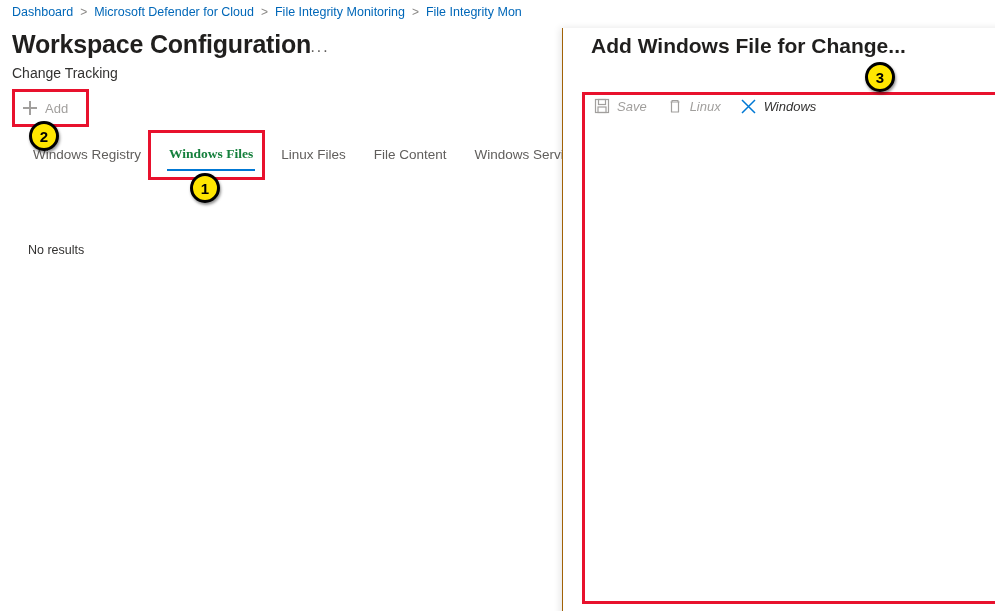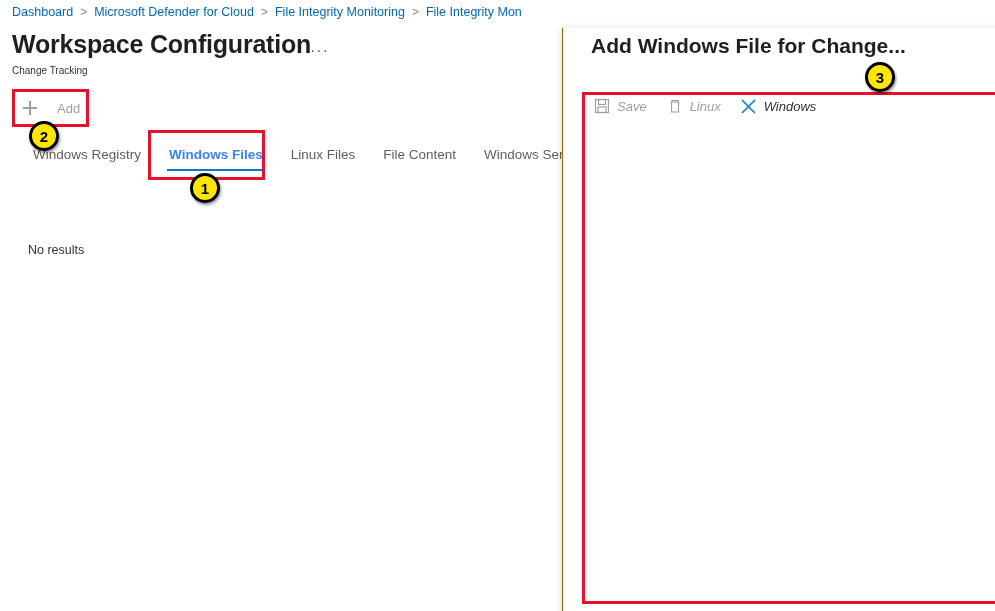--- a/index.html
+++ b/index.html
@@ -53,42 +53,41 @@
     position: absolute;
     left: 310px; top: 42px;
     font-size: 16px;
     color: #605e5c;
     letter-spacing: 1px;
     cursor: pointer;
   }
   .page-subtitle {
     position: absolute;
     left: 12px; top: 65px;
-    font-size: 10px;
+    font-size: 14px;
     color: #323130;
   }
 
   
   .toolbar {
     position: absolute;
     left: 14px; top: 94px;
     display: flex;
     align-items: center;
     height: 28px;
   }
   .tb-btn {
     display: flex;
     align-items: center;
     height: 28px;
     padding: 0 8px;
     font-size: 13px;
     color: #323130;
     cursor: pointer;
     white-space: nowrap;
-    gap: 12px;
   }
   .tb-btn.disabled { color: #a19f9d; cursor: default; }
   .tb-ico {
     display: inline-flex;
     align-items: center;
     justify-content: center;
     width: 16px; height: 16px;
     margin-right: 7px;
   }
   .plus-ico {
@@ -113,22 +112,23 @@
   }
   .tab {
     position: relative;
     font-size: 13.5px;
     color: #605e5c;
     padding: 0 14px 9px 14px;
     cursor: pointer;
     white-space: nowrap;
   }
   .tab.active {
-    color: #3b82f6;
+    color: #15803d;
     font-weight: 700;
+    font-family: Liberation Serif, serif;
   }
   .tab.active::after {
     content: "";
     position: absolute;
     left: 12px; right: 12px; bottom: 0;
     height: 2.5px;
     background: #0078d4;
   }
 
   

